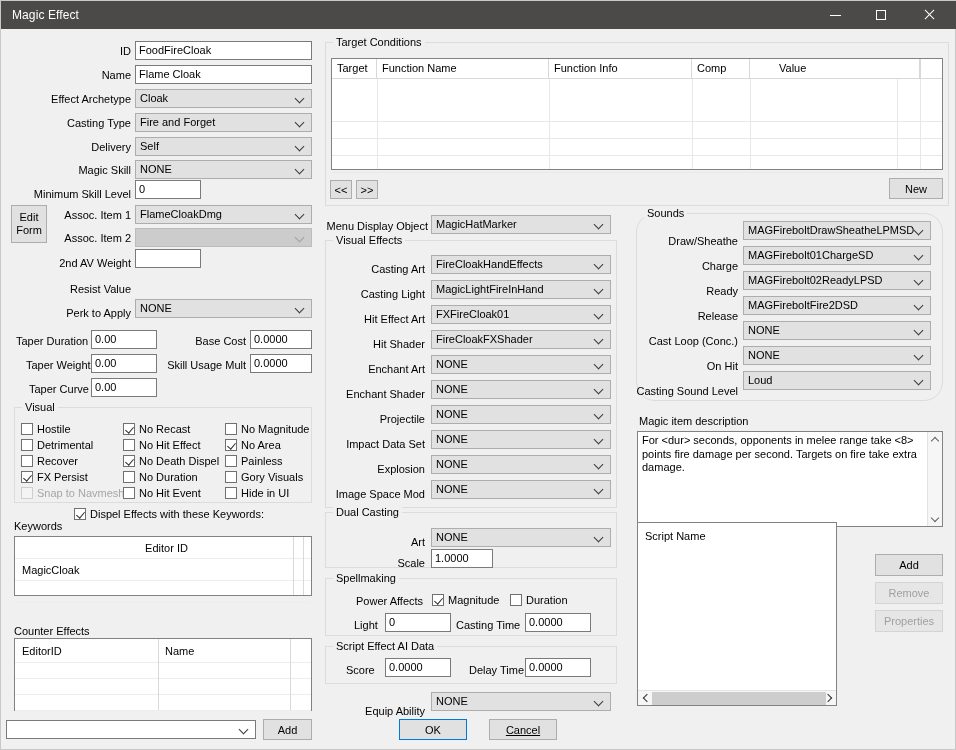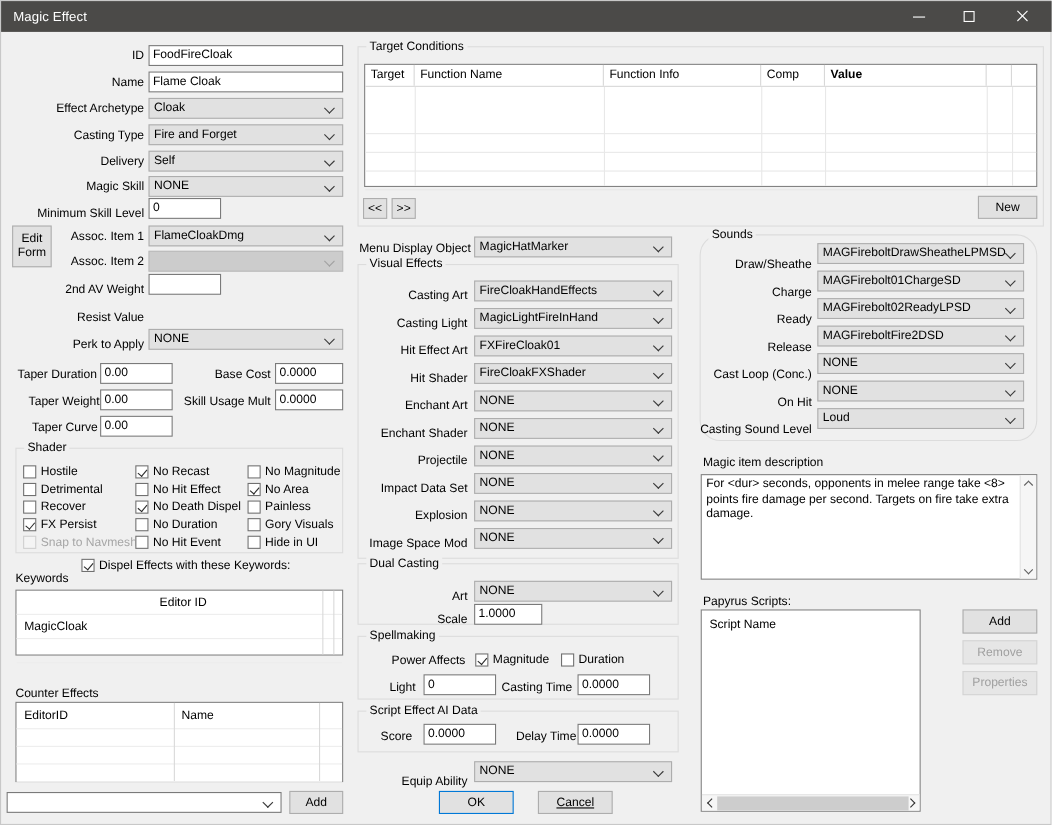--- a/index.html
+++ b/index.html
@@ -144,21 +144,21 @@
   <div class="txtbox" style="left:90px;top:353px;width:66px;">0.00</div>
   <div class="lbl-l" style="left:28px;top:382px;">Taper Curve</div>
   <div class="txtbox" style="left:90px;top:377px;width:66px;">0.00</div>
 
   <div class="lbl" style="left:150px;top:334px;width:95px;">Base Cost</div>
   <div class="txtbox" style="left:249px;top:329px;width:62px;">0.0000</div>
   <div class="lbl" style="left:150px;top:358px;width:95px;">Skill Usage Mult</div>
   <div class="txtbox" style="left:249px;top:353px;width:62px;">0.0000</div>
 
   <div class="gbox" style="left:13px;top:406px;width:298px;height:96px;">
-    <span class="cap">Shader</span>
+    <span class="cap">Visual</span>
   </div>
   <div class="cb" style="left:20px;top:422px;"><i class="box"></i><span>Hostile</span></div>
   <div class="cb" style="left:20px;top:438px;"><i class="box"></i><span>Detrimental</span></div>
   <div class="cb" style="left:20px;top:454px;"><i class="box"></i><span>Recover</span></div>
   <div class="cb checked" style="left:20px;top:470px;"><i class="box"></i><span>FX Persist</span></div>
   <div class="cb dis" style="left:20px;top:486px;"><i class="box"></i><span>Snap to Navmesh</span></div>
 
   <div class="cb checked" style="left:122px;top:422px;"><i class="box"></i><span>No Recast</span></div>
   <div class="cb" style="left:122px;top:438px;"><i class="box"></i><span>No Hit Effect</span></div>
   <div class="cb checked" style="left:122px;top:454px;"><i class="box"></i><span>No Death Dispel</span></div>
@@ -201,21 +201,21 @@
   <div class="gbox" style="left:324px;top:41px;width:624px;height:164px;">
     <span class="cap">Target Conditions</span>
   </div>
 
   <div id="tc-grid">
     <div class="tc-head">
       <div class="hc" style="left:0;width:45px;">Target</div>
       <div class="hc" style="left:45px;width:172px;">Function Name</div>
       <div class="hc" style="left:217px;width:143px;">Function Info</div>
       <div class="hc" style="left:360px;width:58px;">Comp</div>
-      <div class="hc" style="left:418px;width:147px;font-weight:bold;">Value</div>
+      <div class="hc" style="left:442px;width:147px;">Value</div>
       <div class="hc" style="left:565px;width:23px;"></div>
       <div class="hc" style="left:588px;width:22px;border-right:none;"></div>
     </div>
     <div class="tc-row" style="top:46px;"></div>
     <div class="tc-row" style="top:63px;"></div>
     <div class="tc-row" style="top:80px;"></div>
     <div class="tc-row" style="top:97px;"></div>
     <div class="tc-vline" style="left:45px;"></div>
     <div class="tc-vline" style="left:217px;"></div>
     <div class="tc-vline" style="left:360px;"></div>
@@ -326,21 +326,21 @@
   <div class="lbl-l" style="left:638px;top:414px;">Magic item description</div>
   <div class="desc" style="left:636px;top:430px;width:306px;height:96px;">
     <div class="txt">For &lt;dur&gt; seconds, opponents in melee range take &lt;8&gt; points fire damage per second. Targets on fire take extra damage.</div>
     <div class="vscroll" style="right:0;top:0;bottom:0;">
       <div class="up" style="top:0;"></div>
       <div class="dn" style="bottom:0;"></div>
     </div>
   </div>
 
   <div class="lbl-l" style="left:638px;top:540px;">Papyrus Scripts:</div>
-  <div class="listpanel" style="left:636px;top:553px;width:200px;height:184px;">
+  <div class="listpanel" style="left:636px;top:521px;width:200px;height:184px;">
     <div style="position:absolute;left:7px;top:7px;font-size:11px;">Script Name</div>
     <div class="hscroll" style="left:0;right:0;bottom:0;">
       <div class="lf" style="left:0;"></div>
       <div class="thumb" style="left:14px;width:174px;"></div>
       <div class="rt" style="right:0;"></div>
     </div>
   </div>
 
   <div class="btn" style="left:874px;top:553px;width:68px;height:22px;">Add</div>
   <div class="btn disabled" style="left:874px;top:581px;width:68px;height:22px;">Remove</div>

